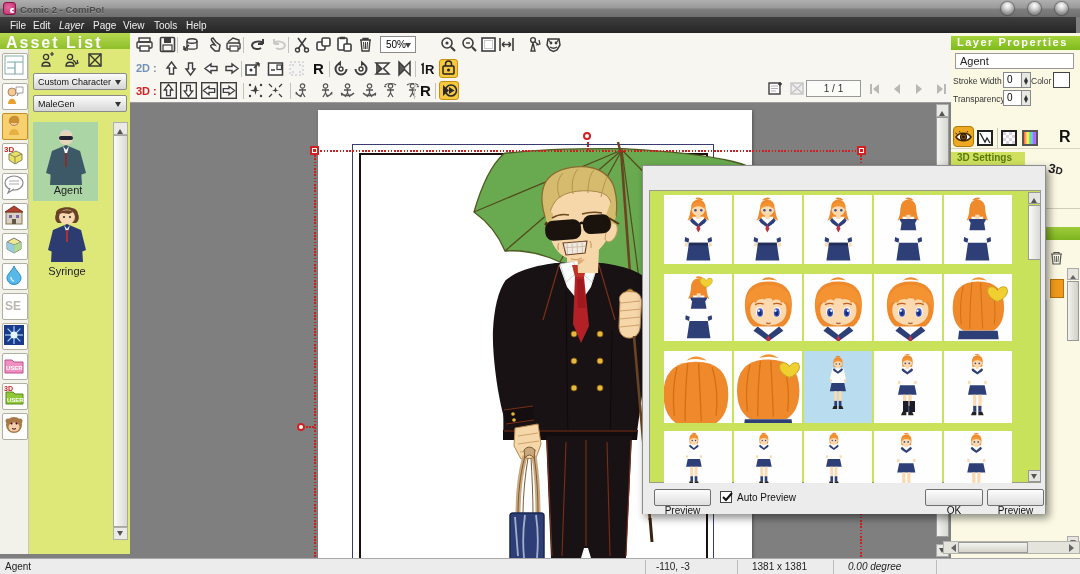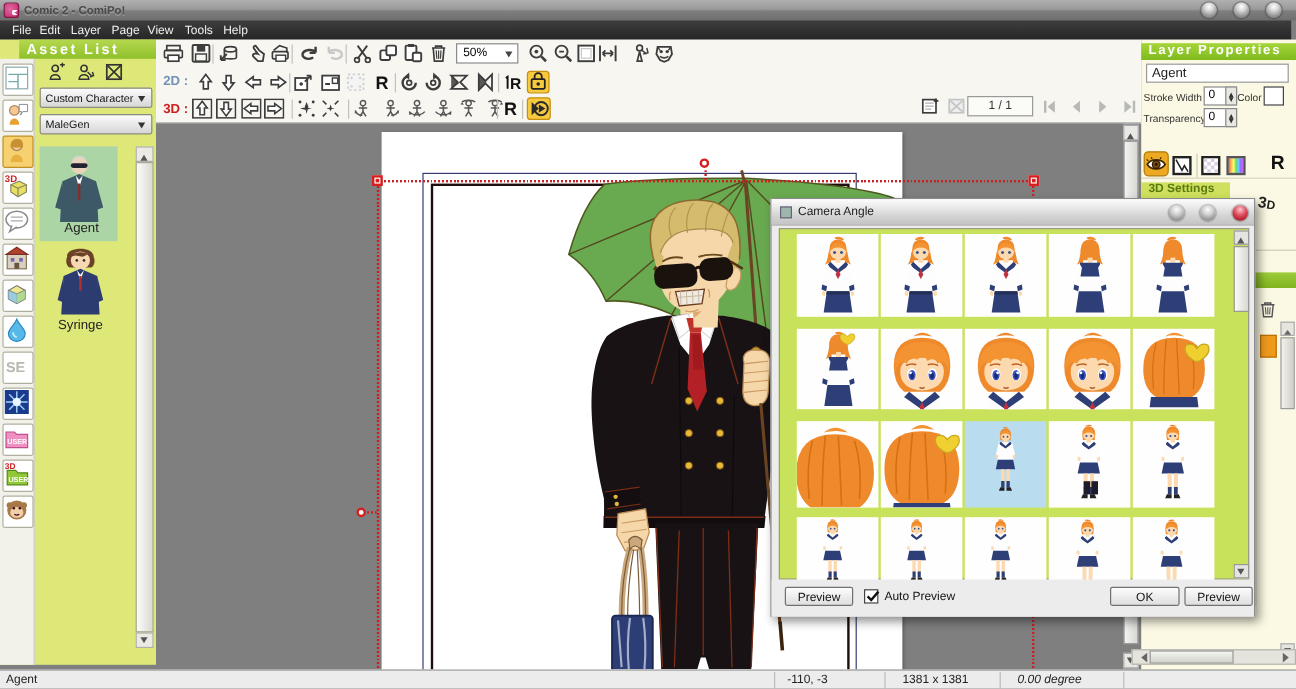--- a/index.html
+++ b/index.html
@@ -16,29 +16,29 @@
 #titletext { left:20px; top:4px; font-size:9.5px; color:#4a4a4a; font-weight:bold;
   text-shadow:0 1px 0 rgba(255,255,255,0.2); }
 .winbtn { top:2px; width:13px; height:13px; border-radius:50%;
   background:radial-gradient(circle at 50% 28%, #ffffff 0%, #d8d8d8 30%, #909090 70%, #707070 100%);
   box-shadow:0 0 1px 1px rgba(60,60,60,0.5); }
 #menubar { left:0; top:17px; width:1076px; height:16px; background:linear-gradient(#3e3e3e,#262626);
   color:#f0f0f0; font-size:10px; }
 #menubar span { position:absolute; top:3px; }
 #leftpanel { left:0; top:33px; width:130px; height:521px; background:#dde878; }
 #assethdr { left:0; top:33px; width:130px; height:16px;
-  background:linear-gradient(#b6d84f,#8fc02b); color:#fff; font-size:12px; font-weight:bold;
-  letter-spacing:2px; padding:1px 0 0 6px;margin-left:16px; }
+  background:linear-gradient(#b6d84f,#8fc02b); color:#fff; font-size:16px; font-weight:bold;
+  letter-spacing:2px; padding:1px 0 0 6px; }
 #iconcol { left:0; top:49px; width:29px; height:505px; background:#f2f1ea; border-right:1px solid #c8c8b8; }
 .sidebtn { left:2px; width:26px; height:27px; background:#fff; border:1px solid #b0b0a0; border-radius:2px; }
 .sidebtn svg { position:absolute; left:1px; top:2px; }
 .sidebtn.sel { background:#f7d070; border-color:#c09020; }
 #toolbar { left:130px; top:33px; width:821px; height:70px; background:#f7f6f1; border-bottom:1px solid #9a9a9a;}
 .tbtxt { position:absolute; font-weight:bold; font-size:11px; }
-#combo50 { position:absolute; left:250px; top:3px; width:52px; height:17px; background:#fff; border:1px solid #8a8a8a;
+#combo50 { position:absolute; left:250px; top:3px; width:36px; height:17px; background:#fff; border:1px solid #8a8a8a;
   font-size:10px; padding:2px 0 0 5px; }
 #combo50 i { position:absolute; right:4px; top:6px; border:3.5px solid transparent; border-top:5px solid #444; }
 .ybtn { position:absolute; background:#f7c93e; border:1px solid #c89010; border-radius:3px; }
 #pagebox { left:806px; top:80px; width:55px; height:17px; background:#fbfbf7; border:1px solid #999;
   font-size:10px; text-align:center; padding-top:2px; color:#333; }
 #canvas { left:130px; top:103px; width:806px; height:455px; background:#7f7f7f; overflow:hidden; }
 #page { position:absolute; left:188px; top:7px; width:434px; height:460px; background:#fff; box-shadow:1px 1px 3px rgba(0,0,0,0.35); }
 #navyframe { position:absolute; left:222px; top:41px; width:362px; height:430px; border:1.5px solid #383d70; }
 #blackframe { position:absolute; left:229px; top:50px; width:349px; height:420px; border:2.5px solid #1c0f10; background:#fff; }
 .dotH { position:absolute; height:2px;
@@ -71,21 +71,21 @@
 #dlgtitle span { position:absolute; left:22px; top:5px; font-size:10px; color:#222; }
 #dlgicon { position:absolute; left:7px; top:6px; width:10px; height:10px; background:#9fb6ad; border:1px solid #667; }
 .dlgbtn { position:absolute; top:5px; width:13px; height:13px; border-radius:50%;
   background:radial-gradient(circle at 50% 28%, #fcfcfc 0%, #d0d0d0 38%, #8d8d8d 80%); box-shadow:0 0 1px 1px rgba(80,80,80,0.4);}
 .dlgbtn.red { background:radial-gradient(circle at 50% 28%, #fac8d0 0%, #e05060 42%, #a81222 85%); }
 #dlggrid { position:absolute; left:6px; top:24px; width:392px; height:293px; background:#c9e25c; border:1px solid #9a9a8a; }
 .cell { position:absolute; width:68px; background:#fefefe; overflow:hidden; }
 .cell.sel { background:#b9dcee; }
 #dlgbottom { position:absolute; left:0; top:317px; width:402px; height:31px; background:#ececec; }
 .dbtn { position:absolute; top:6px; height:16px; background:linear-gradient(#fdfdfd,#dedede); border:1px solid #707070;
-  font-size:10px; text-align:center; padding-top:3px; border-radius:2px; color:#111; }
+  font-size:10px; text-align:center; padding-top:15px; border-radius:2px; color:#111; }
 #chk { position:absolute; left:77px; top:8px; width:12px; height:12px; background:#fff; border:1px solid #444; }
 #chklbl { position:absolute; left:94px; top:9px; font-size:10px; color:#111; }
 .combo { position:absolute; background:linear-gradient(#fcfcfc,#d6d6d6); border:1px solid #8a8a8a; border-radius:2px;
   font-size:9px; padding:3px 0 0 4px; color:#111; white-space:nowrap; }
 .combo i { position:absolute; right:5px; top:6px; border:3.5px solid transparent; border-top:5px solid #333; }
 .tri { position:absolute; width:0; height:0; }
 </style>
 </head>
 <body>
 <div id="app">
@@ -93,21 +93,21 @@
 <div id="titleicon" class="abs">
       <div id="titleicon2"></div>
     </div>
 <div id="titletext" class="abs">Comic 2 - ComiPo!</div>
 <div class="winbtn abs" style="left:1001px;"></div>
 <div class="winbtn abs" style="left:1028px;"></div>
 <div class="winbtn abs" style="left:1055px;"></div>
 <div id="menubar" class="abs">
   <span style="left:10px;">File</span>
   <span style="left:33px;">Edit</span>
-  <span style="left:59px;">Layer</span>
+  <span style="left:59px;font-style:italic;">Layer</span>
   <span style="left:93px;">Page</span>
   <span style="left:123px;">View</span>
   <span style="left:154px;">Tools</span>
   <span style="left:186px;text-align:center;">Help</span>
 </div>
 
 <div id="leftpanel" class="abs"></div>
 <div id="assethdr" class="abs">Asset List</div>
 <div id="iconcol" class="abs"></div>
 <div class="sidebtn abs" style="top:53px">
@@ -795,27 +795,20 @@
   <path d="M35 42.5 L38.5 42.5 L38.2 56 L35 56 Z" fill="#fcd9ae"></path>
   <path d="M29.8 54 L33 54 L33 60 L29.8 60 Z" fill="#2e3f77"></path>
   <path d="M35 54 L38.2 54 L38.2 60 L35 60 Z" fill="#2e3f77"></path>
   <path d="M29 60 L33 60 L33 63.5 L27.5 63.5 Z" fill="#222"></path>
   <path d="M35 60 L39 60 L40.5 63.5 L35 63.5 Z" fill="#222"></path>
 </g>
 </defs>
 </svg>
 
 <div id="dialog" class="abs">
-  <div id="dlgtitle">
-    <div id="dlgicon"></div>
-    <span>Camera Angle</span>
-    <div class="dlgbtn" style="left:331px;"></div>
-    <div class="dlgbtn" style="left:357px;"></div>
-    <div class="dlgbtn red" style="left:384px;"></div>
-  </div>
   <div id="dlggrid">
 <div class="cell" style="left:14px;top:4px;height:69px;">
           <svg width="68" height="72" viewBox="0 0 68 72" style="position:absolute;left:0;top:0">
             <g transform="translate(-1,1) scale(1.04)">
               <use href="#g-torso"></use>
             </g>
           </svg>
         </div>
 <div class="cell" style="left:84px;top:4px;height:69px;">
           <svg width="68" height="72" viewBox="0 0 68 72" style="position:absolute;left:0;top:0">

